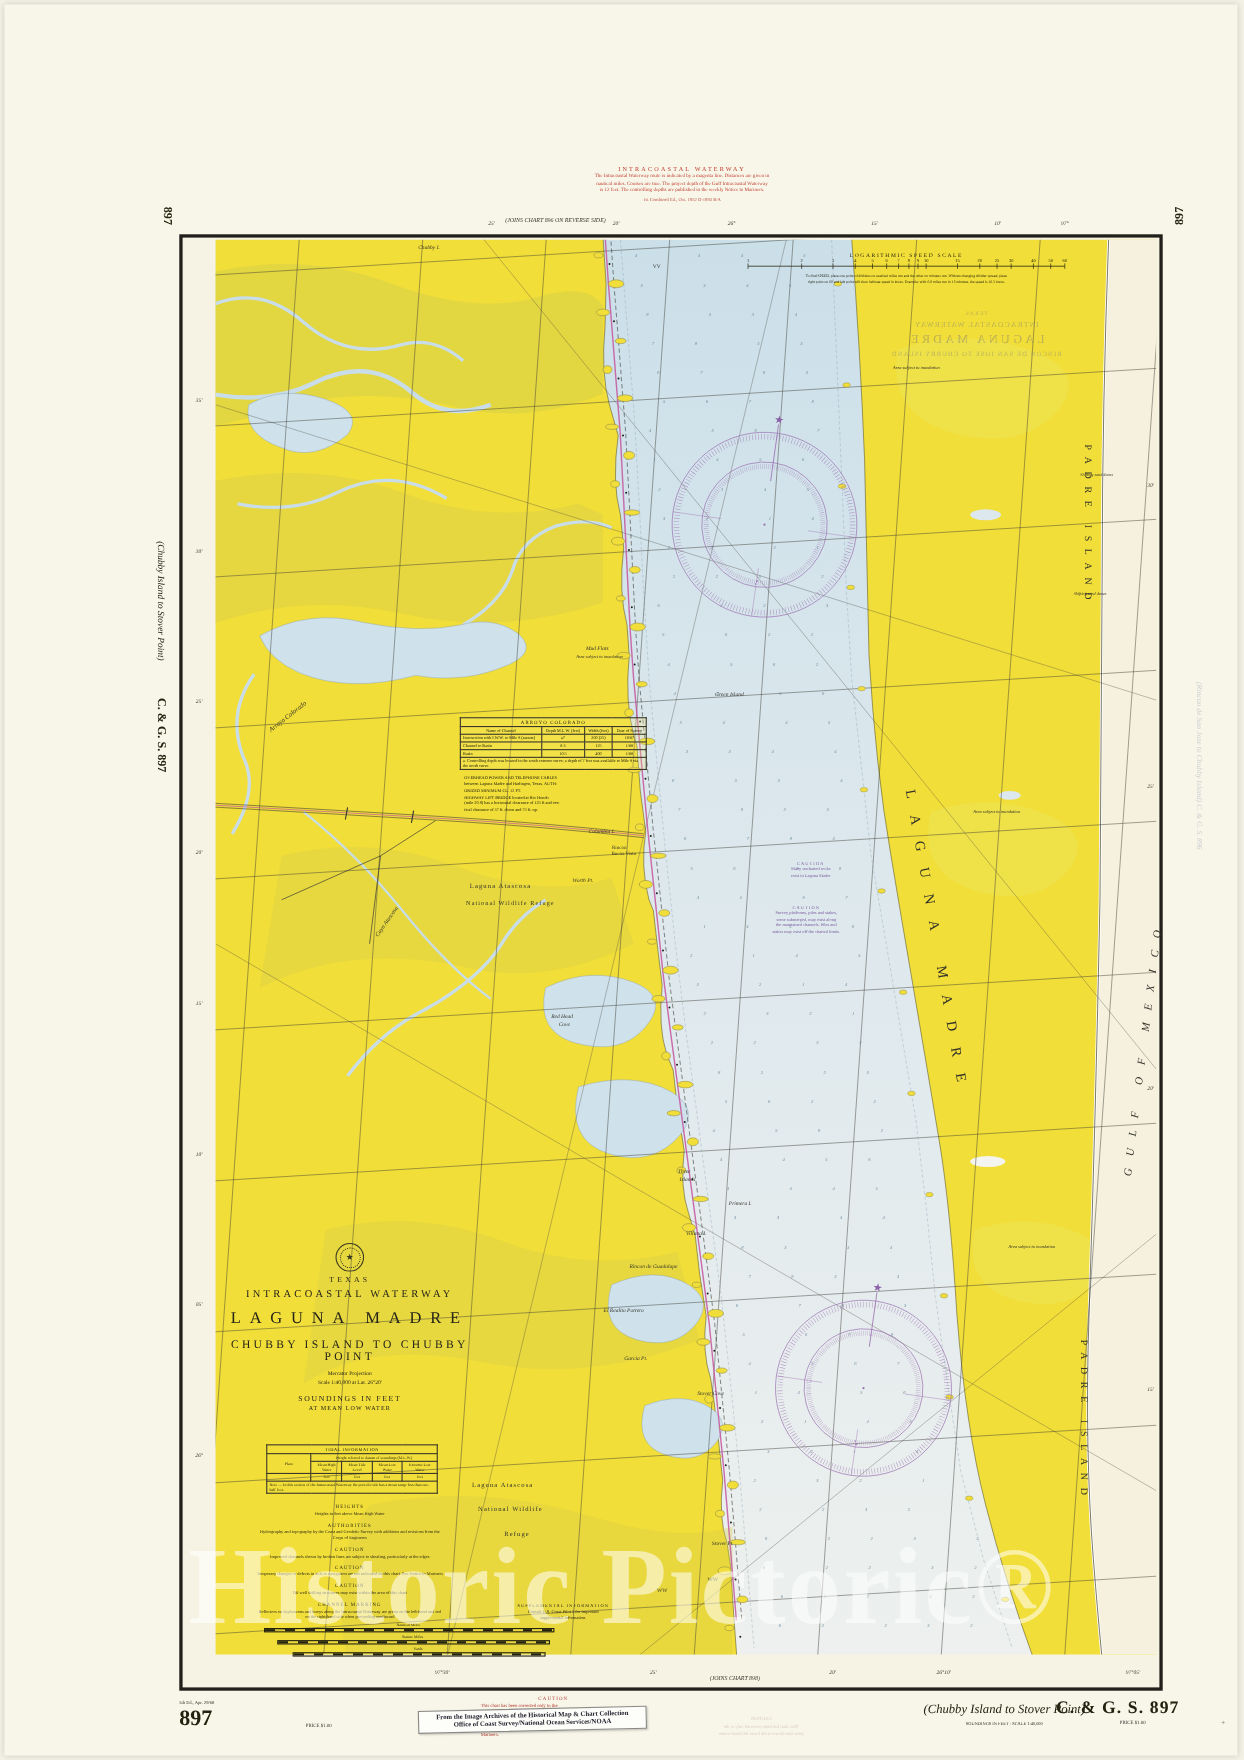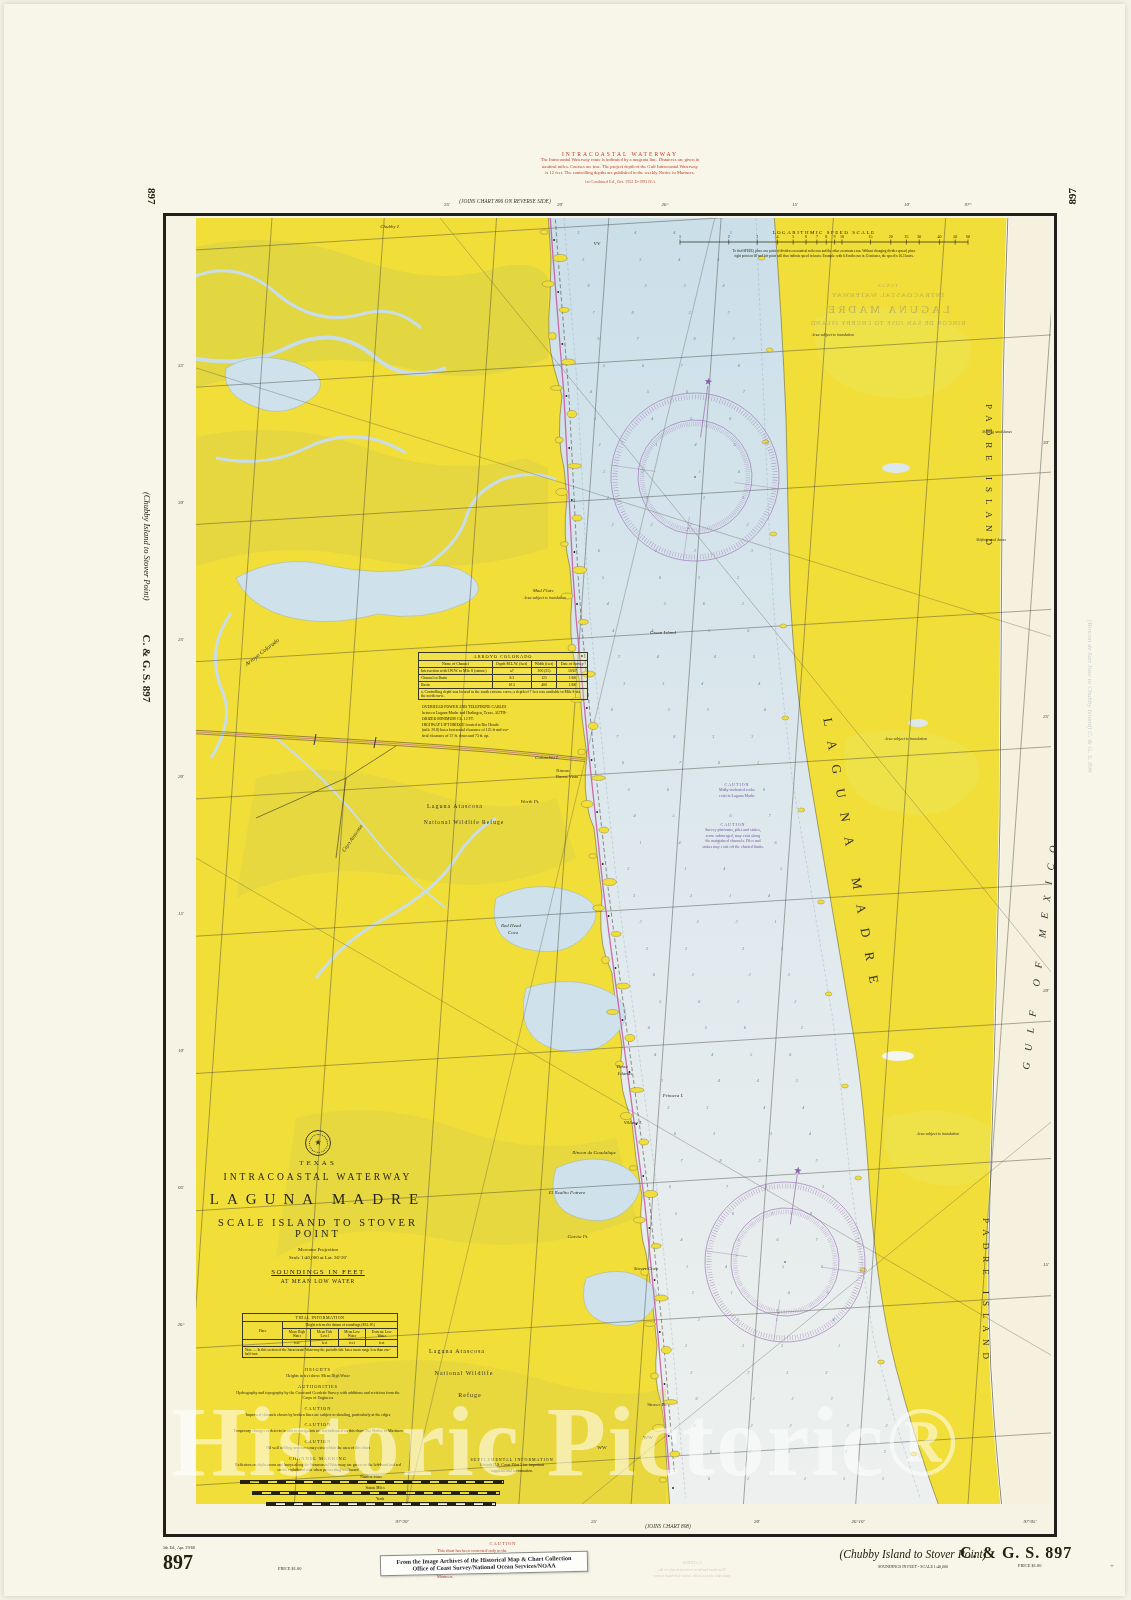--- a/index.html
+++ b/index.html
@@ -22,21 +22,21 @@
   
   #titleblock{position:absolute;left:208px;top:1130px;width:220px;text-align:center;color:#262419;}
   #seal{width:24px;height:24px;border:1.3px solid #3c3a22;border-radius:50%;margin:0 auto;position:relative;}
   #seal:before{content:"";position:absolute;inset:2.5px;border:1px dotted #3c3a22;border-radius:50%;}
   #seal:after{content:"★";position:absolute;left:50%;top:50%;transform:translate(-50%,-52%);font-size:8px;color:#3c3a22;}
   .tb-state{font-size:7px;letter-spacing:3px;margin-top:3px;}
   .tb-ww{font-size:9.5px;letter-spacing:3px;margin-top:5px;}
   .tb-title{font-size:15px;letter-spacing:8px;margin-top:9px;}
   .tb-sub{font-size:10.5px;letter-spacing:3px;margin-top:9px;}
   .tb-proj{font-size:5px;margin-top:7px;line-height:1.5;}
-  .tb-snd1{font-size:7px;letter-spacing:1.5px;margin-top:7px;text-decoration:underline;}
+  .tb-snd1{font-size:7px;letter-spacing:1.5px;margin-top:7px;}
   .tb-snd2{font-size:5.5px;letter-spacing:1px;margin-top:2px;}
   
   table{border-collapse:collapse;}
   .minitable{position:absolute;background:rgba(250,243,160,.0);color:#23220f;}
   .minitable td,.minitable th{border:0.5px solid #3a382a;font-weight:normal;padding:1px 2px;text-align:center;vertical-align:middle;}
   #tidal-wrap{left:242px;top:1313px;width:156px;font-size:3.6px;}
   #arroyo-wrap{left:418px;top:652px;width:170px;font-size:3.8px;color:#23220f;}
   #arroyo-wrap .cables{font-size:3.9px;text-align:left;line-height:1.5;margin-top:5px;padding-left:4px;}
   .notesec{width:170px;margin:0 auto;text-align:center;color:#2a2817;}
   .notesec h6{font-size:4.4px;letter-spacing:1px;margin:5px 0 1px 0;font-weight:normal;}
@@ -575,21 +575,21 @@
         </tbody>
       </table>
     <div class="cables" id="cables-note">OVERHEAD POWER AND TELEPHONE CABLES<br>between Laguna Madre and Harlingen, Texas.  AUTH-<br>ORIZED MINIMUM CL. 12 FT.<br>HIGHWAY LIFT BRIDGE located at Rio Hondo<br>(mile 20.8) has a horizontal clearance of 125 ft and ver-<br>tical clearance of 37 ft. down and 73 ft. up.</div>
   </div>
 
   <div id="titleblock">
     <div id="seal"></div>
     <div class="tb-state">TEXAS</div>
     <div class="tb-ww">INTRACOASTAL WATERWAY</div>
     <div class="tb-title">LAGUNA MADRE</div>
-    <div class="tb-sub">SCALE ISLAND TO STOVER POINT</div>
+    <div class="tb-sub">CHUBBY ISLAND TO CHUBBY POINT</div>
     <div class="tb-proj">
       <span>Mercator Projection</span><br>
       <span>Scale 1:40,000 at Lat. 26°20'</span>
     </div>
     <div class="tb-snd1">SOUNDINGS IN FEET</div>
     <div class="tb-snd2">AT MEAN LOW WATER</div>
   </div>
 
   <div class="abs minitable" id="tidal-wrap">
     <table style="width:100%;" id="tidal-table">

